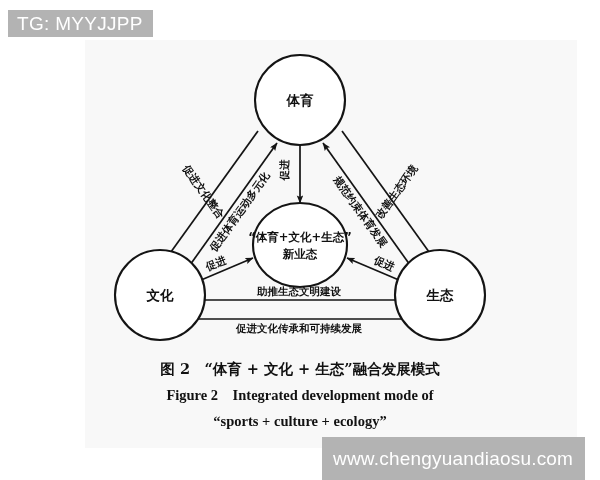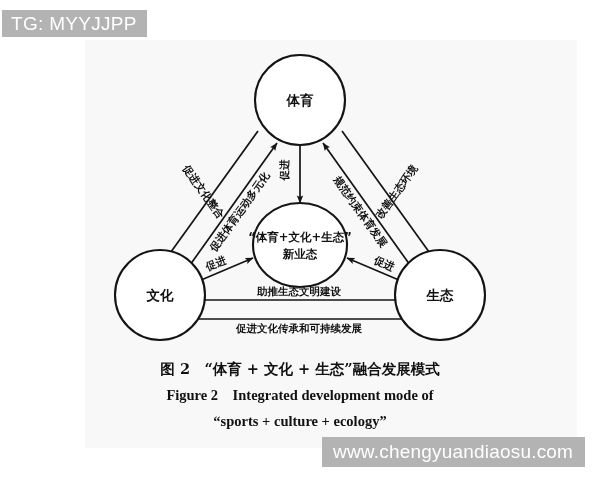--- a/index.html
+++ b/index.html
@@ -34,31 +34,31 @@
     position: absolute;
     background: #b3b3b3;
     color: #ffffff;
     font-family: "Liberation Sans", sans-serif;
     font-weight: 400;
     white-space: nowrap;
     display: flex;
     align-items: center;
   }
   #wm-tag {
-    left: 2px;
+    left: 8px;
     top: 10px;
     height: 27px;
     padding: 0 10px 0 9px;
     font-size: 19px;
     letter-spacing: 0.3px;
   }
   #wm-url {
     left: 322px;
     top: 437px;
-    height: 30px;
+    height: 44px;
     padding: 0 12px 0 11px;
     font-size: 19px;
     letter-spacing: 0.2px;
     align-items: center;
   }
   text {
     font-family: "DejaVu Sans", sans-serif;
     fill: #111111;
   }
   .node-label {

